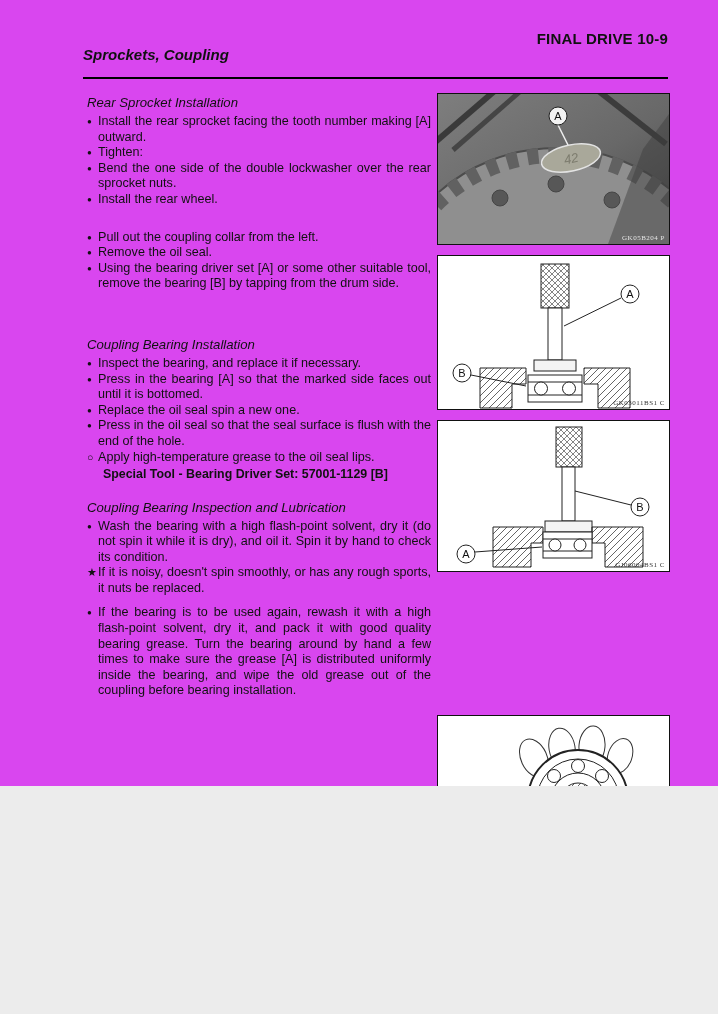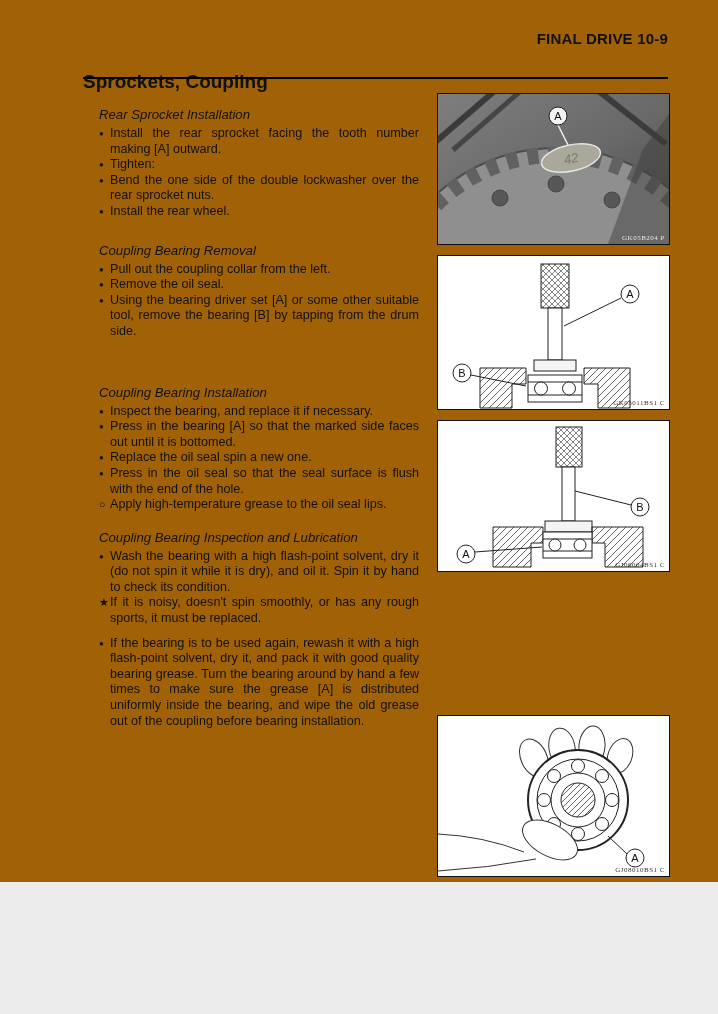--- a/index.html
+++ b/index.html
@@ -1,36 +1,36 @@
 <!DOCTYPE html>
 <html><head>
 <meta charset="utf-8">
 <style>
   html,body{margin:0;padding:0;background:#ececec;}
   .page{
-    position:relative;width:718px;height:882px;margin:0 auto;
-    background:#a16207;color:#111;
+    position:relative;width:718px;height:786px;margin:0 auto;
+    background:#d946ef;color:#111;
     font-family:"Liberation Sans", sans-serif;
     overflow:hidden;
   }
   .hdr-right{
     position:absolute;top:30px;right:50px;
     font-size:15px;font-weight:bold;letter-spacing:.2px;
   }
   .sec-title{
-    position:absolute;left:83px;top:71px;
-    font-size:19px;font-weight:bold;
+    position:absolute;left:83px;top:46px;
+    font-size:15px;font-weight:bold;font-style:italic;
   }
   .rule{
     position:absolute;left:83px;top:77px;width:585px;height:2px;background:#000;
   }
   .textcol{
     position:absolute;left:83px;top:90px;width:352px;
   }
-  .section{margin:16px;}
+  .section{margin:4px;}
   .s-head{
     font-style:italic;font-size:13.2px;line-height:17px;margin:0 0 3px 0;
   }
   .item{display:flex;font-size:12.6px;line-height:15.6px;}
   .marker{
     flex:0 0 11px;width:11px;font-size:8px;line-height:15.6px;color:#111;
   }
   .marker.m-circle{font-size:10.5px;}
   .marker.m-star{font-size:11px;}
   .btext{flex:1;text-align:justify;}
@@ -81,21 +81,20 @@
         <span class="marker">●</span>
         <span class="btext">Bend the one side of the double lockwasher over the rear sprocket nuts.</span>
       </div>
       <div class="item">
         <span class="marker">●</span>
         <span class="btext">Install the rear wheel.</span>
       </div>
     </div>
 
     <div class="section gap-top-md">
-      <div class="s-head">Coupling Bearing Removal</div>
       <div class="item">
         <span class="marker">●</span>
         <span class="btext">Pull out the coupling collar from the left.</span>
       </div>
       <div class="item">
         <span class="marker">●</span>
         <span class="btext">Remove the oil seal.</span>
       </div>
       <div class="item">
         <span class="marker">●</span>
@@ -118,31 +117,32 @@
         <span class="btext">Replace the oil seal spin a new one.</span>
       </div>
       <div class="item">
         <span class="marker">●</span>
         <span class="btext">Press in the oil seal so that the seal surface is flush with the end of the hole.</span>
       </div>
       <div class="item">
         <span class="marker m-circle">○</span>
         <span class="btext">Apply high-temperature grease to the oil seal lips.</span>
       </div>
+      <div class="spec">Special Tool -  Bearing Driver Set: 57001-1129 [B]</div>
     </div>
 
     <div class="section gap-top-sm">
       <div class="s-head">Coupling Bearing Inspection and Lubrication</div>
       <div class="item">
         <span class="marker">●</span>
         <span class="btext">Wash the bearing with a high flash-point solvent, dry it (do not spin it while it is dry), and oil it. Spin it by hand to check its condition.</span>
       </div>
       <div class="item">
         <span class="marker m-star">★</span>
-        <span class="btext">If it is noisy, doesn't spin smoothly, or has any rough sports, it must be replaced.</span>
+        <span class="btext">If it is noisy, doesn't spin smoothly, or has any rough sports, it nuts be replaced.</span>
       </div>
       <div class="item gap-item">
         <span class="marker">●</span>
         <span class="btext">If the bearing is to be used again, rewash it with a high flash-point solvent, dry it, and pack it with good quality bearing grease. Turn the bearing around by hand a few times to make sure the grease [A] is distributed uniformly inside the bearing, and wipe the old grease out of the coupling before bearing installation.</span>
       </div>
     </div>
 
   </div>
 
   <figure class="fig" style="left:437px;top:93px;">

